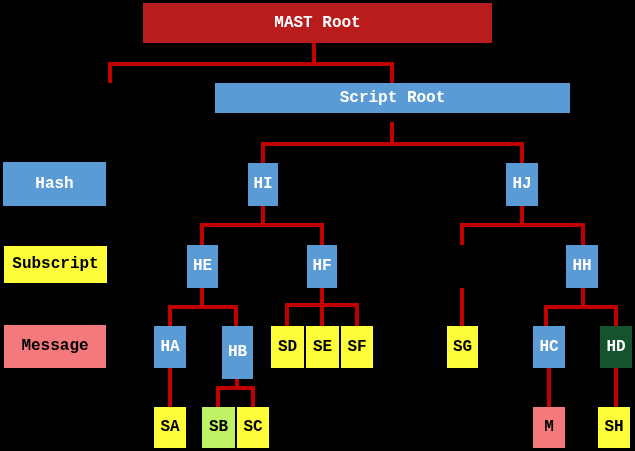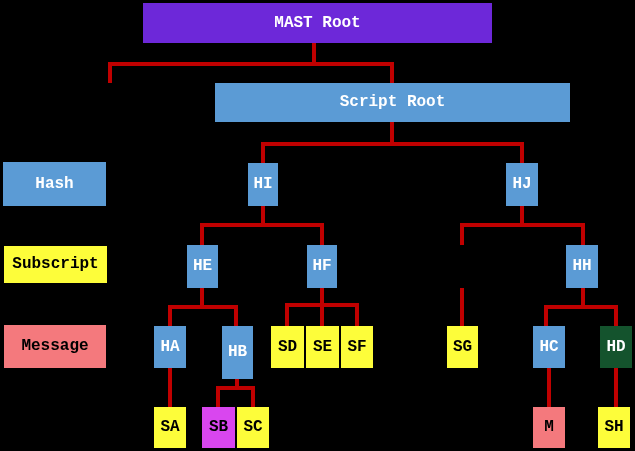--- a/index.html
+++ b/index.html
@@ -49,23 +49,23 @@
       <path d="M322 288 V326 M287 326 V305 H357 V326"></path>
       <path d="M462 288 V326"></path>
       <path d="M583 288 V307 M546 326 V307 H616 V326"></path>
       <path d="M170 368 V407"></path>
       <path d="M237 368 V388 M218 407 V388 H253 V407"></path>
       <path d="M549 368 V407"></path>
       <path d="M616 368 V407"></path>
     </g>
   </svg>
 
-  <div class="node on-blue" style="left: 143px; top: 3px; width: 349px; height: 40px; background-color: #6d28d9;">MAST Root</div>
+  <div class="node on-blue" style="left: 143px; top: 3px; width: 349px; height: 40px; background-color: #b91c1c;">MAST Root</div>
 
-  <div class="node on-blue" style="left: 215px; top: 83px; width: 355px; height: 39px; background-color: rgb(91, 155, 213);">Script Root</div>
+  <div class="node on-blue" style="left: 215px; top: 83px; width: 355px; height: 30px; background-color: rgb(91, 155, 213);">Script Root</div>
 
   <div class="node on-blue" style="left: 3px; top: 162px; width: 103px; height: 44px; background-color: rgb(91, 155, 213);">Hash</div>
   <div class="node on-light" style="left: 4px; top: 246px; width: 103px; height: 37px; background-color: rgb(253, 253, 58);">Subscript</div>
   <div class="node on-light" style="left: 4px; top: 325px; width: 102px; height: 43px; background-color: rgb(244, 121, 125);">Message</div>
 
   <div class="node on-blue" style="left: 248px; top: 163px; width: 30px; height: 43px; background-color: rgb(91, 155, 213);">HI</div>
   <div class="node on-blue" style="left: 506px; top: 163px; width: 32px; height: 43px; background-color: rgb(91, 155, 213);">HJ</div>
 
   <div class="node on-blue" style="left: 187px; top: 245px; width: 31px; height: 43px; background-color: rgb(91, 155, 213);">HE</div>
   <div class="node on-blue" style="left: 307px; top: 245px; width: 30px; height: 43px; background-color: rgb(91, 155, 213);">HF</div>
@@ -74,18 +74,18 @@
   <div class="node on-blue" style="left: 154px; top: 326px; width: 32px; height: 42px; background-color: rgb(91, 155, 213);">HA</div>
   <div class="node on-blue" style="left: 222px; top: 326px; width: 31px; height: 53px; background-color: rgb(91, 155, 213);">HB</div>
   <div class="node on-light" style="left: 271px; top: 326px; width: 33px; height: 42px; background-color: rgb(253, 253, 58);">SD</div>
   <div class="node on-light" style="left: 306px; top: 326px; width: 33px; height: 42px; background-color: rgb(253, 253, 58);">SE</div>
   <div class="node on-light" style="left: 341px; top: 326px; width: 32px; height: 42px; background-color: rgb(253, 253, 58);">SF</div>
   <div class="node on-light" style="left: 447px; top: 326px; width: 31px; height: 42px; background-color: rgb(253, 253, 58);">SG</div>
   <div class="node on-blue" style="left: 533px; top: 326px; width: 32px; height: 42px; background-color: rgb(91, 155, 213);">HC</div>
   <div class="node on-blue" style="left: 600px; top: 326px; width: 32px; height: 42px; background-color: #14532d;">HD</div>
 
   <div class="node on-light" style="left: 154px; top: 407px; width: 32px; height: 41px; background-color: rgb(253, 253, 58);">SA</div>
-  <div class="node on-light" style="left: 202px; top: 407px; width: 33px; height: 41px; background-color: #d946ef;">SB</div>
+  <div class="node on-light" style="left: 202px; top: 407px; width: 33px; height: 41px; background-color: #bef264;">SB</div>
   <div class="node on-light" style="left: 237px; top: 407px; width: 32px; height: 41px; background-color: rgb(253, 253, 58);">SC</div>
   <div class="node on-light" style="left: 533px; top: 407px; width: 32px; height: 41px; background-color: rgb(244, 121, 125);">M</div>
   <div class="node on-light" style="left: 598px; top: 407px; width: 32px; height: 41px; background-color: rgb(253, 253, 58);">SH</div>
 
 </div>
 
 </body></html>

